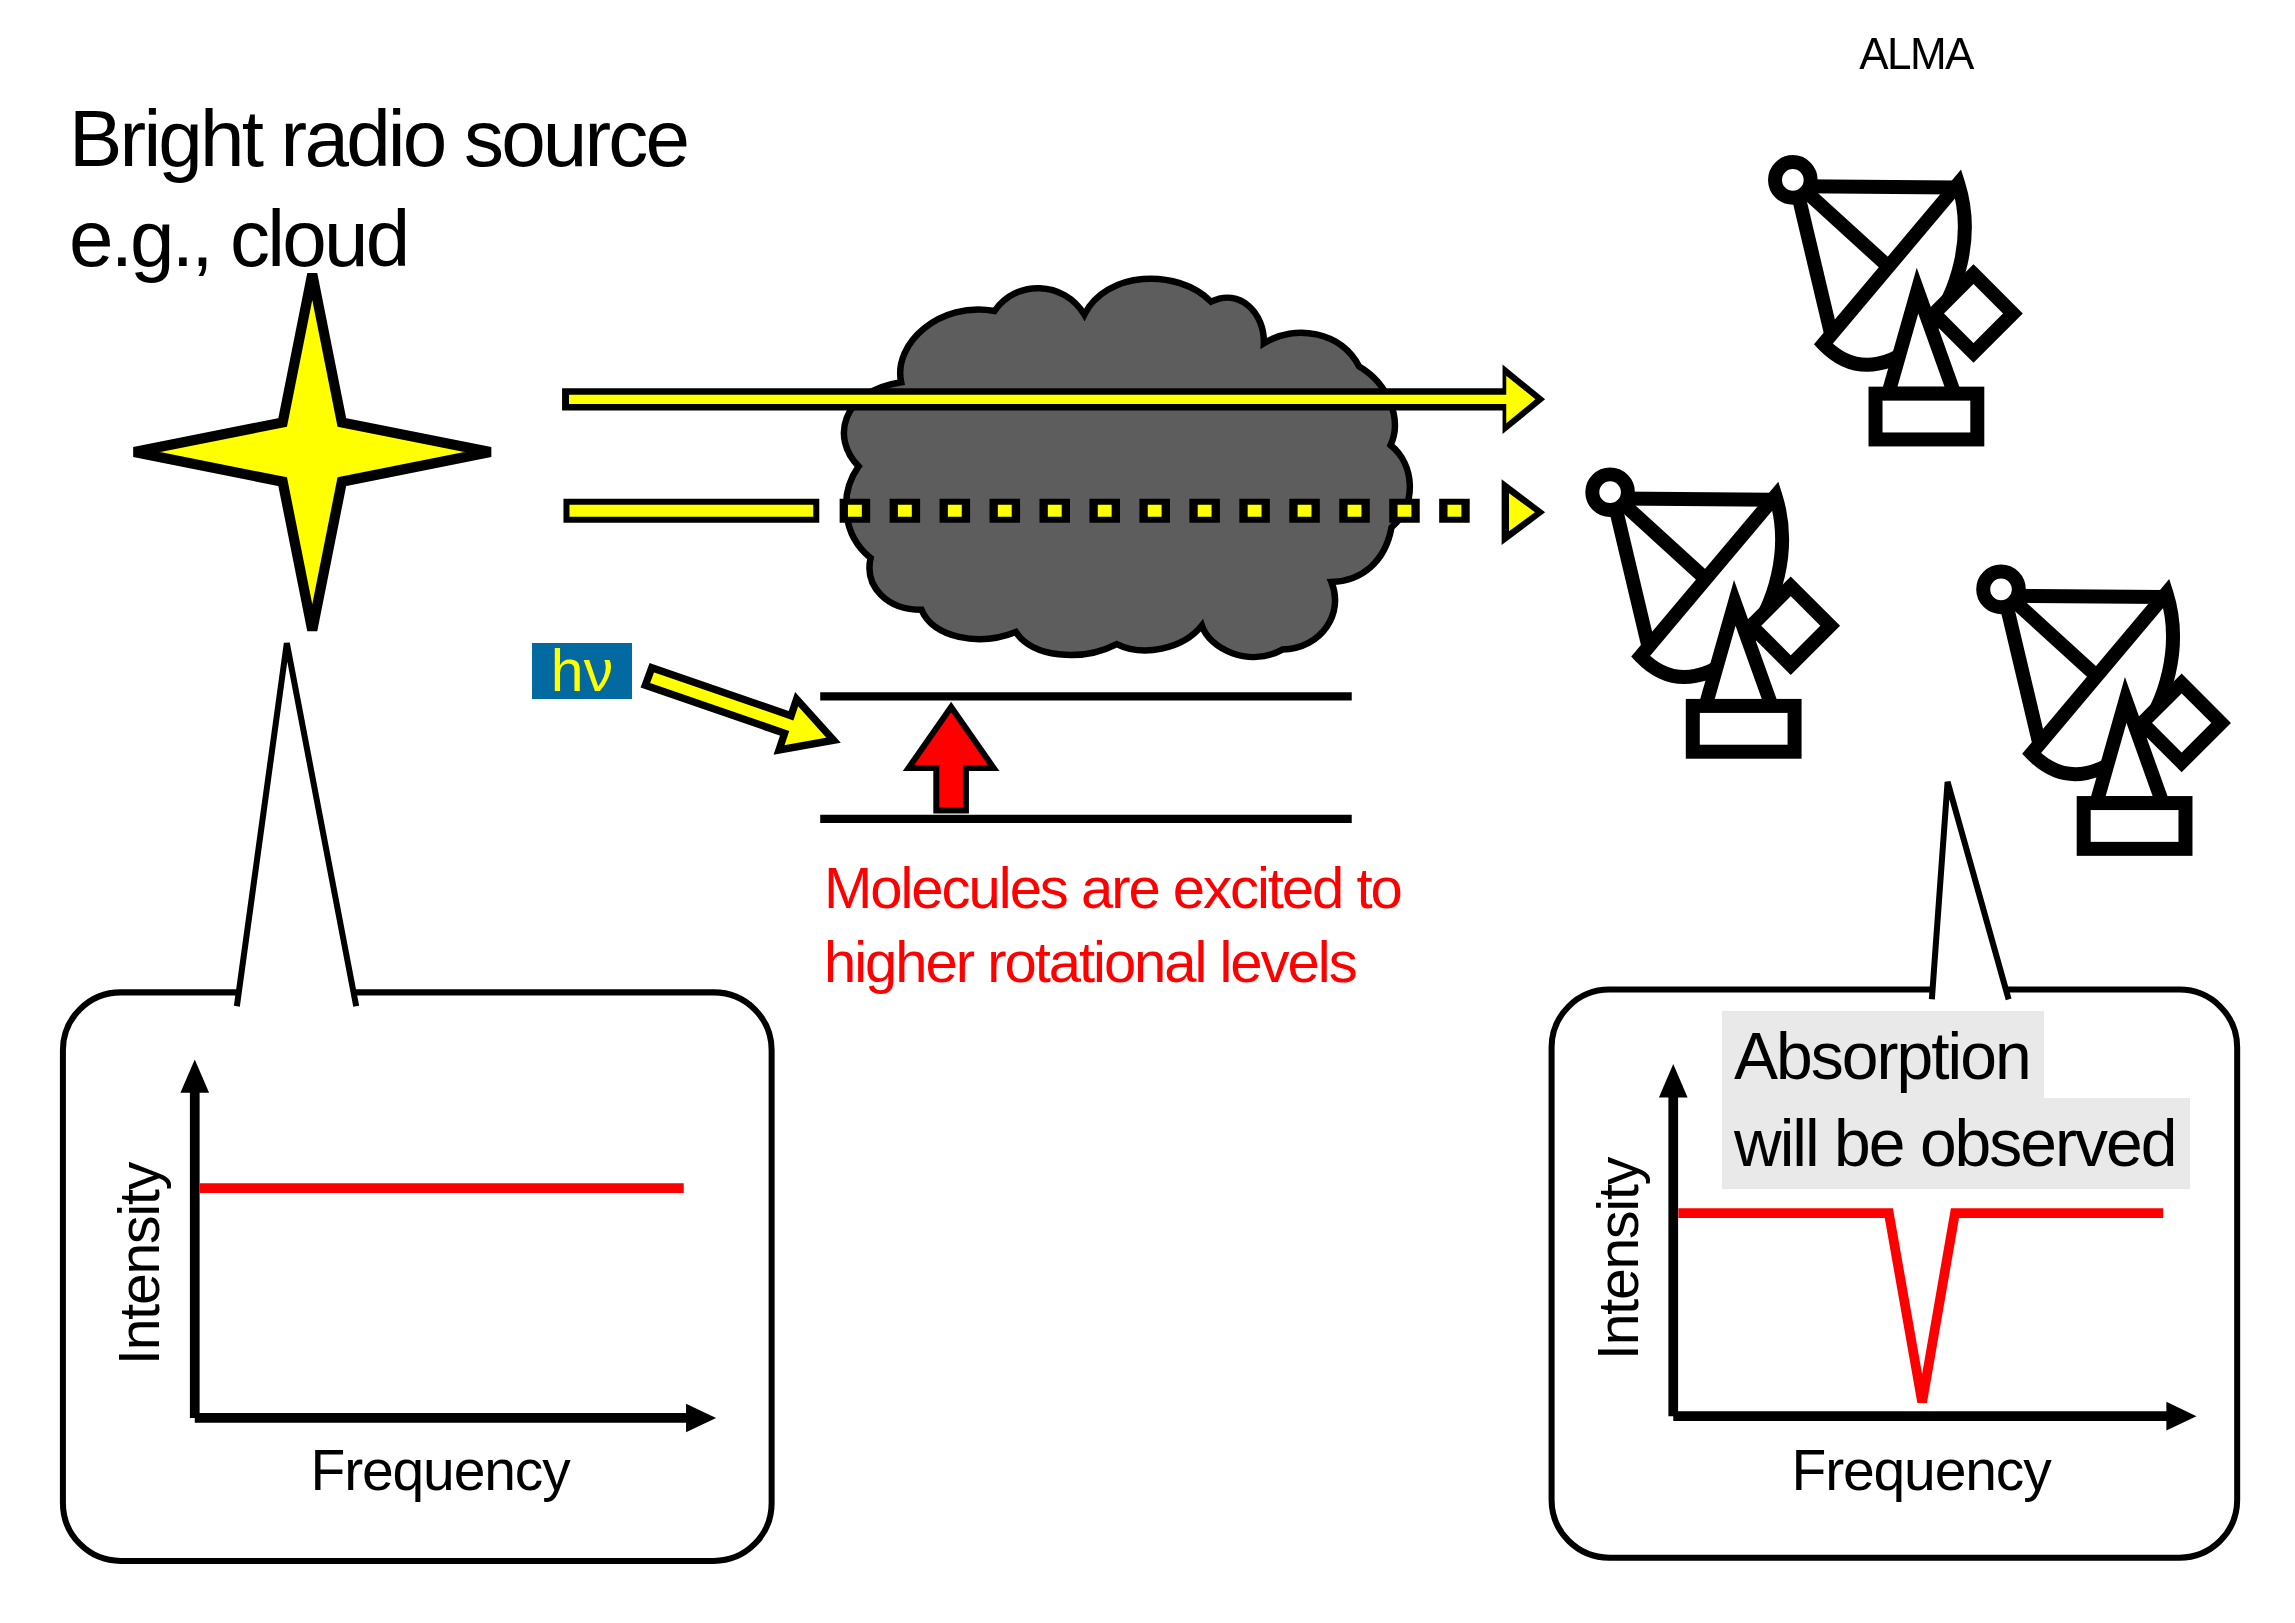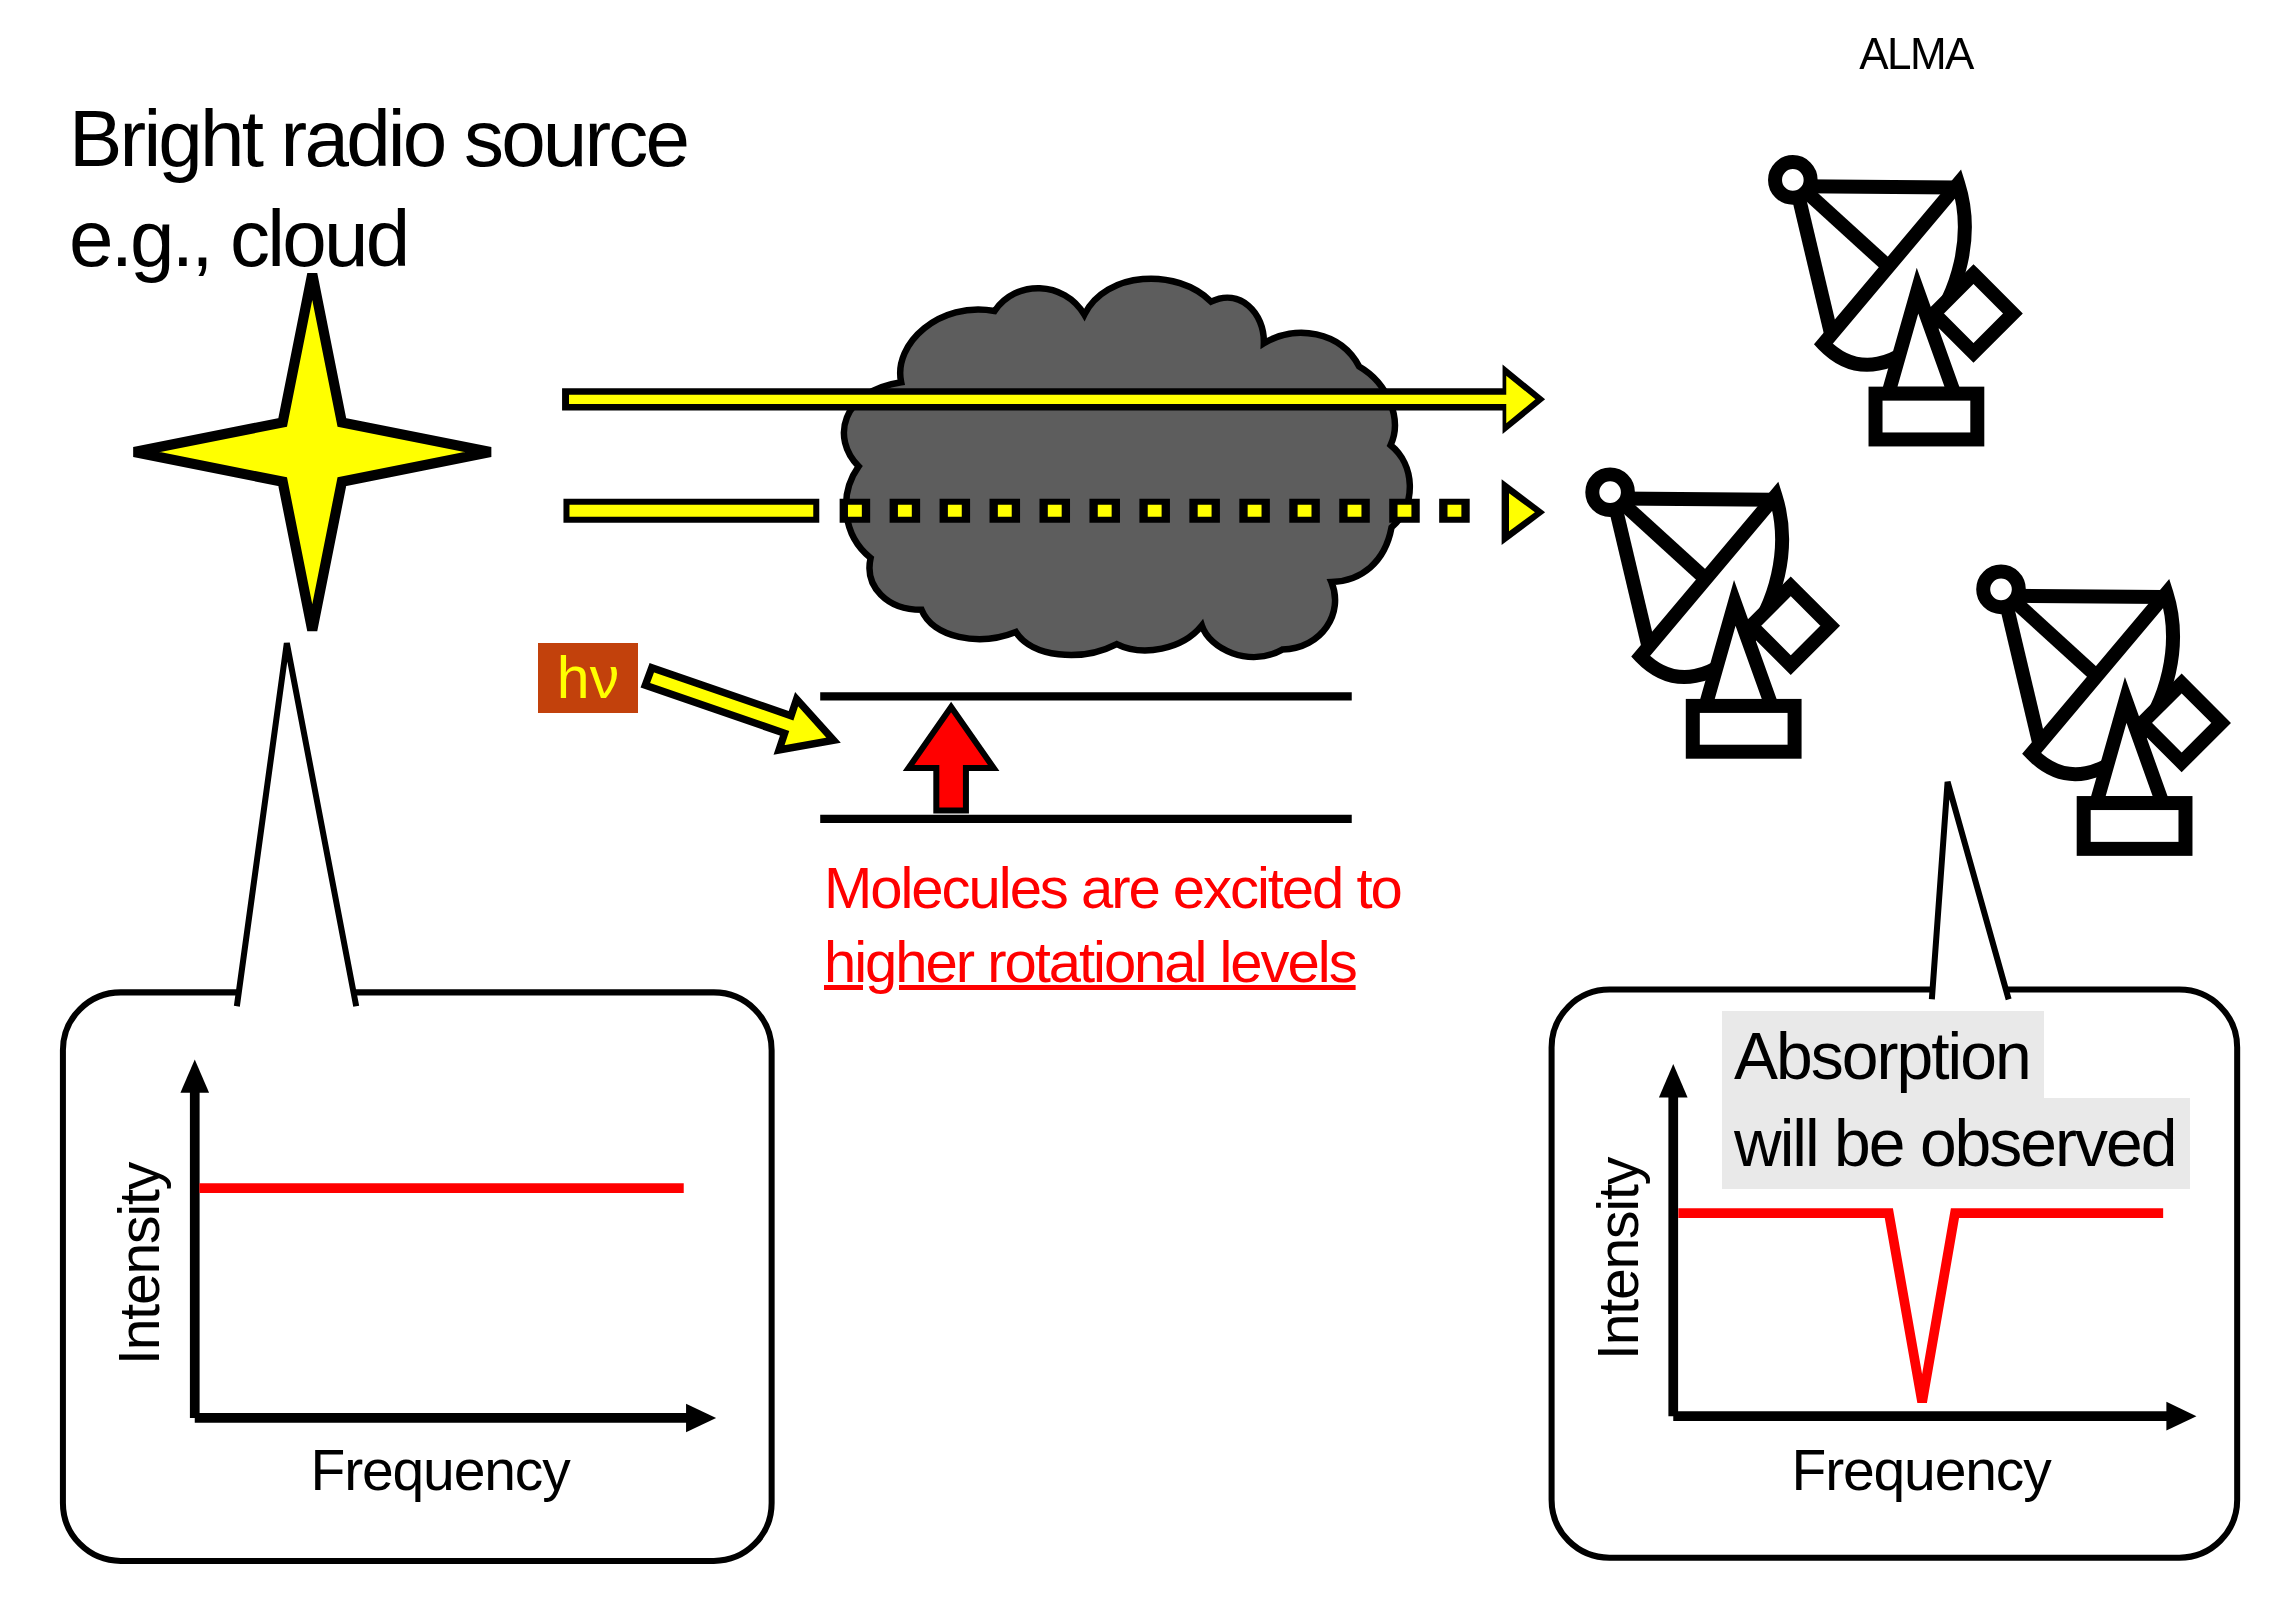--- a/index.html
+++ b/index.html
@@ -23,27 +23,26 @@
   .red{color:#ff0000;}
   .caption{font-size:58px;}
   .axis-label{font-size:57px;letter-spacing:-0.02em;}
   .rot{
     transform:translate(-50%,-50%) rotate(-90deg);
     transform-origin:center center;
   }
   .ctr{transform:translate(-50%,-50%);}
   #hnu-box{
     position:absolute;
-    left:532px;top:643px;width:100px;height:70px;
-    background:#c2410c;
+    left:532px;top:643px;width:100px;height:56px;
+    background:#0369a1;
     display:flex;align-items:center;justify-content:center;
     color:#ffff00;
     font-size:59px;
     letter-spacing:0;
-    margin-left:6px;
   }
   .hl{
     position:absolute;
     background:#e9e9e9;
     color:#000000;
     font-size:66px;
     padding:6.5px 14px 8.3px 12px;
     letter-spacing:-0.03em;
   }
 </style>
@@ -137,21 +136,21 @@
   <div class="t title" style="left:69px;top:173px;">e.g., cloud</div>
 
 
   <div class="t mid" style="left:1916px;top:31px;transform:translateX(-50%);">ALMA</div>
 
   <div id="hnu-box">
     <span>hν</span>
   </div>
 
   <div class="t caption red" style="left:824px;top:850px;margin-top:8px;">Molecules are excited to</div>
-  <div class="t caption red" style="left:824px;top:932px;text-decoration:underline;">higher rotational levels</div>
+  <div class="t caption red" style="left:824px;top:932px;">higher rotational levels</div>
 
   <div class="t axis-label rot" style="left:140px;top:1264px;">Intensity</div>
   <div class="t axis-label ctr" style="left:440px;top:1471px;">Frequency</div>
 
   <div class="t axis-label rot" style="left:1619px;top:1259px;">Intensity</div>
   <div class="t axis-label ctr" style="left:1921px;top:1471px;">Frequency</div>
 
   <div class="hl" style="left:1722px;top:1011px;">Absorption</div>
   <div class="hl" style="left:1722px;top:1098px;">will be observed</div>
 

